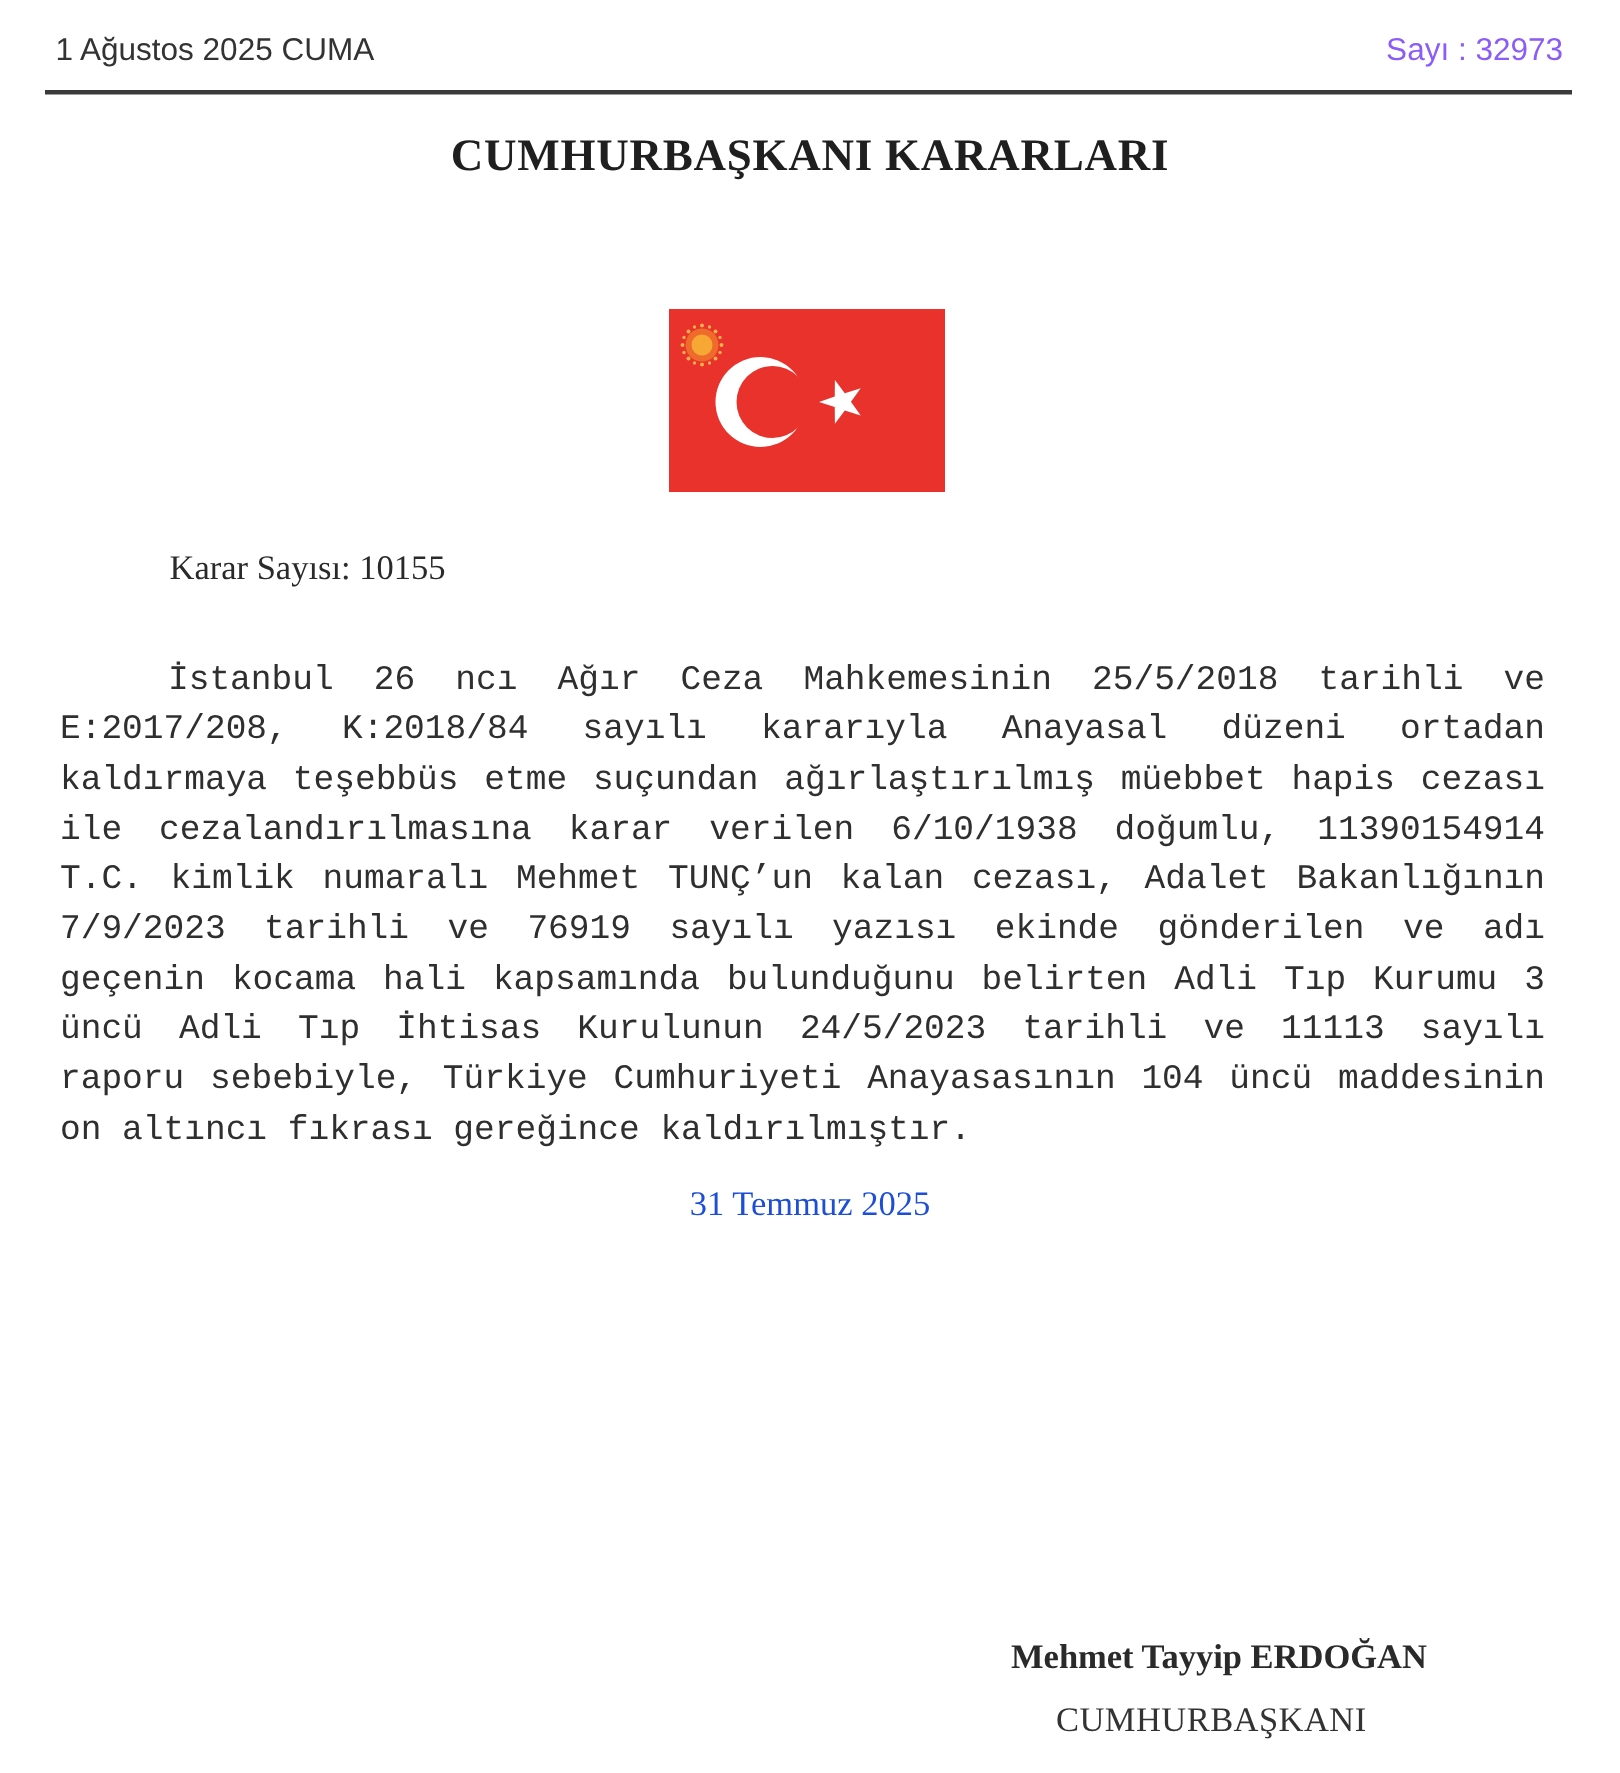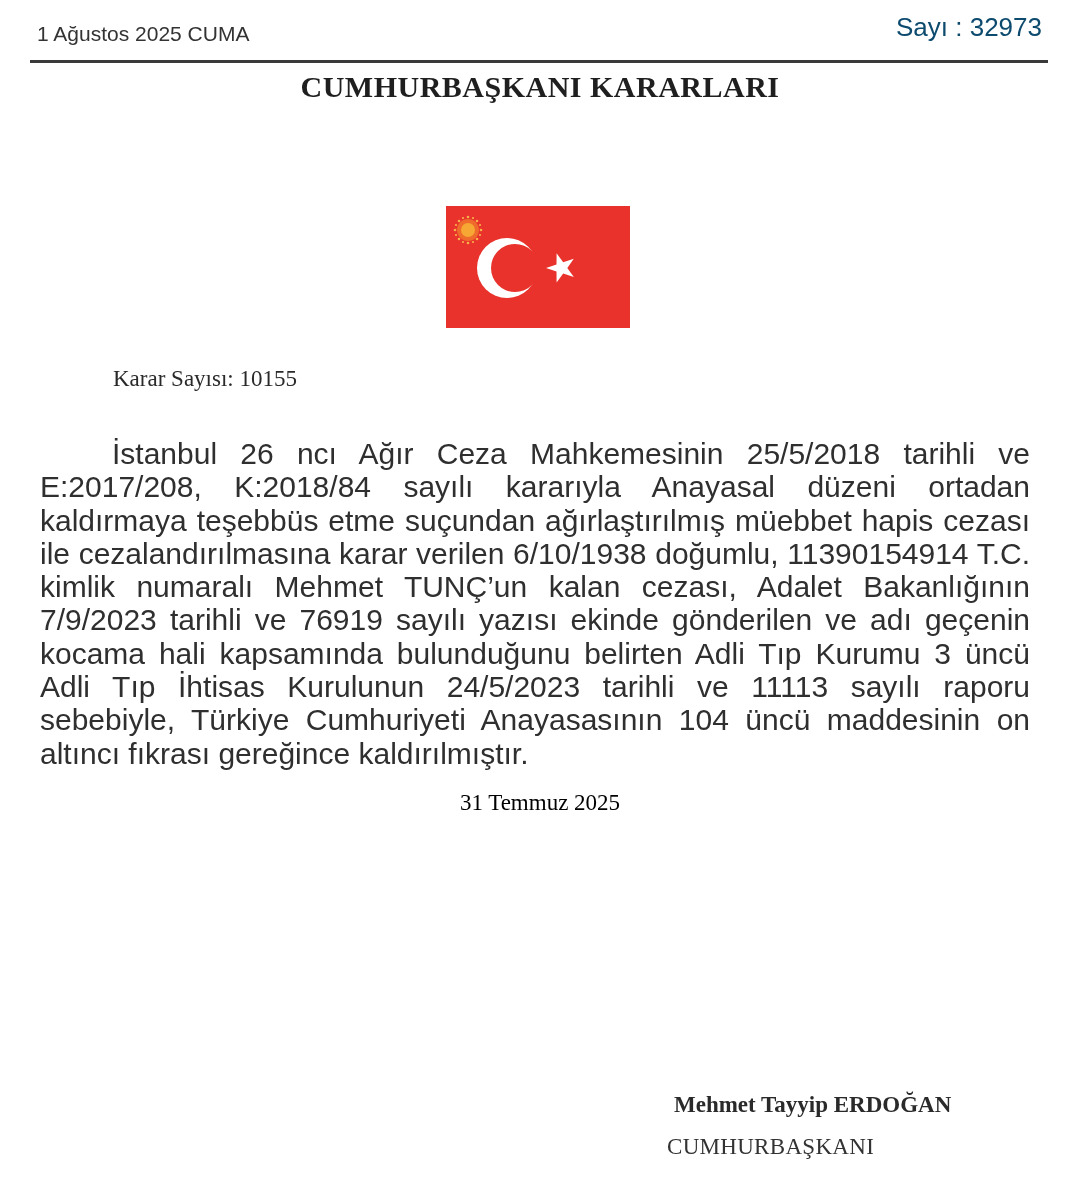--- a/index.html
+++ b/index.html
@@ -1,28 +1,28 @@
 <!DOCTYPE html>
 <html><head>
 <meta charset="utf-8">
 <style>
   html, body { margin:0; padding:0; background:#fff; }
   body { width:1080px; height:1182px; position:relative; overflow:hidden; color:#2b2b2b; }
   .hdr { position:absolute; left:0; top:0; width:1080px; height:62px;border-radius:22px; }
   .hdr-date { position:absolute; left:37px; top:22px; font-family:"Liberation Sans", sans-serif; font-size:21px; color:#333; }
   .hdr-title { position:absolute; left:0; width:1080px; top:12px; text-align:center; font-family:"Liberation Serif", serif; font-size:33px; color:#8f2a3a; font-weight:bold; letter-spacing:0.3px; }
-  .hdr-issue { position:absolute; right:38px; top:12px; font-family:"Liberation Sans", sans-serif; font-size:26px; color:#0c4a6e; }
+  .hdr-issue { position:absolute; right:38px; top:22px; font-family:"Liberation Sans", sans-serif; font-size:21px; color:#8b5cf6; }
   .rule { position:absolute; left:30px; top:60px; width:1018px; height:3px; background:#3a3a3a; }
-  .sec-title { position:absolute; left:0; width:1080px; top:70px; text-align:center; font-family:"Liberation Serif", serif; font-weight:bold; font-size:30px; color:#1f1f1f; letter-spacing:0.5px; }
+  .sec-title { position:absolute; left:0; width:1080px; top:87px; text-align:center; font-family:"Liberation Serif", serif; font-weight:bold; font-size:30px; color:#1f1f1f; letter-spacing:0.5px; }
   .flag { position:absolute; left:446px; top:206px; width:184px; height:122px; }
   .dec-no { position:absolute; left:113px; top:366px; font-family:"Liberation Serif", serif; font-weight:normal; font-size:23px; color:#2a2a2a; }
-  .body-text { position:absolute; left:40px; top:437px; width:990px; font-family:Liberation Sans, sans-serif; font-size:30px; line-height:33.3px; color:#2f2f2f; text-align:justify; text-indent:72px; }
-  .date-line { position:absolute; left:0; width:1080px; top:790px; text-align:center; font-family:"Liberation Serif", serif; font-size:23px; color:#000000; }
+  .body-text { position:absolute; left:40px; top:437px; width:990px; font-family:Liberation Mono, monospace; font-size:23px; line-height:33.3px; color:#2f2f2f; text-align:justify; text-indent:72px; }
+  .date-line { position:absolute; left:0; width:1080px; top:790px; text-align:center; font-family:"Liberation Serif", serif; font-size:23px; color:#1d4ed8; }
   .sig-name { position:absolute; left:674px; top:1092px; font-family:"Liberation Serif", serif; font-weight:bold; font-size:23px; color:#2a2a2a; }
-  .sig-title { position:absolute; left:667px; top:1134px; font-family:"Liberation Serif", serif; font-size:23px; color:#333; letter-spacing:0.3px; }
+  .sig-title { position:absolute; left:704px; top:1134px; font-family:"Liberation Serif", serif; font-size:23px; color:#333; letter-spacing:0.3px; }
 </style>
 </head>
 <body>
 
 <div class="hdr">
   <div class="hdr-date">1 Ağustos 2025 CUMA</div>
   <div class="hdr-issue">Sayı : 32973</div>
 </div>
 <div class="rule"></div>
 

